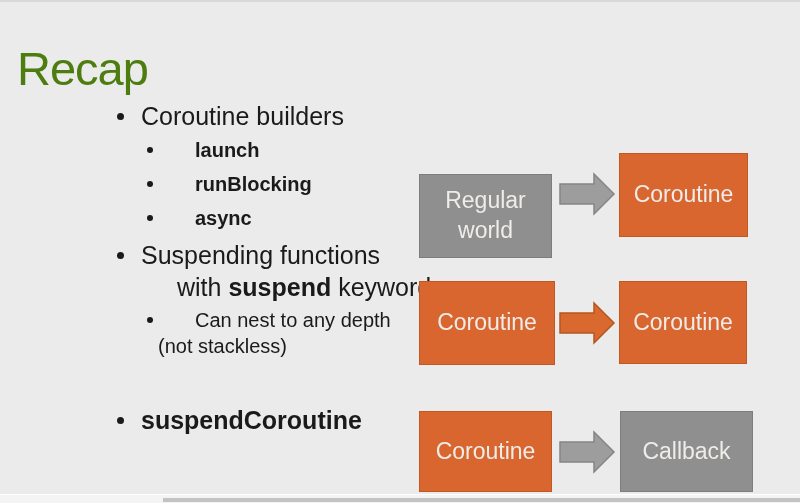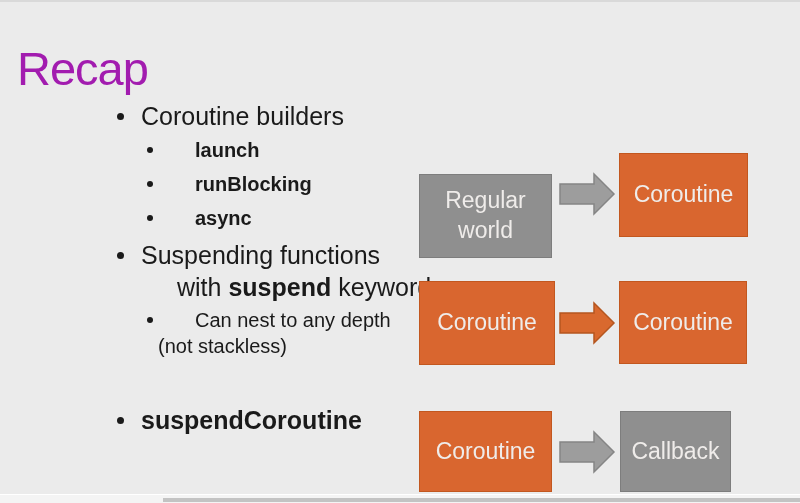--- a/index.html
+++ b/index.html
@@ -12,21 +12,21 @@
     position: relative;
     width: 800px; height: 503px;
     background: #ebebeb;
   }
   .top-edge {
     position: absolute; left: 0; top: 0; width: 100%; height: 2px;
     background: #d9d9d9;
   }
   .slide-title {
     position: absolute; left: 17px; top: 12px;
-    font-size: 47px; font-weight: 400; color: #a21caf;
+    font-size: 47px; font-weight: 400; color: #4d7c0f;
     letter-spacing: -1px; line-height: 1.1;
   }
   
   .line { position: absolute; display: flex; align-items: flex-start; color: #1a1a1a; white-space: nowrap; }
   .lvl1 { left: 117px; font-size: 25px; line-height: 1.18; }
   .lvl2 { left: 147px; font-size: 20px; line-height: 1.2; gap: 36px; }
   .cont1 { left: 141px; font-size: 25px; line-height: 1.18; position: absolute; color:#1a1a1a; white-space: nowrap; margin-left: 36px;}
   .cont2 { left: 158px; font-size: 20px; line-height: 1.2; position: absolute; color:#1a1a1a; white-space: nowrap;}
   .dot { flex: 0 0 auto; border-radius: 50%; background: #1a1a1a; }
   .dot1 { width: 7px; height: 7px; margin: 11px 17px 0 0; }
@@ -121,20 +121,20 @@
   <div class="dbox" style="left: 619px; top: 281px; width: 128px; height: 83px; background-color: rgb(217, 102, 47); border-color: rgb(194, 87, 31); color: rgb(239, 236, 234);">
     <span>Coroutine</span>
   </div>
 
   <div class="dbox" style="left: 419px; top: 411px; width: 133px; height: 81px; background-color: rgb(217, 102, 47); border-color: rgb(194, 87, 31); color: rgb(239, 236, 234);">
     <span>Coroutine</span>
   </div>
   <svg class="arrow" style="left:559px; top:430px" viewBox="0 0 57 44">
     <polygon points="1,12 35,12 35,2 55,22 35,42 35,32 1,32" stroke-width="1.5" fill="#9d9d9d" stroke="#858585"></polygon>
   </svg>
-  <div class="dbox" style="left: 620px; top: 411px; width: 111px; height: 81px; background-color: rgb(143, 143, 143); border-color: rgb(125, 125, 125); color: rgb(239, 236, 234);">
+  <div class="dbox" style="left: 620px; top: 411px; width: 133px; height: 81px; background-color: rgb(143, 143, 143); border-color: rgb(125, 125, 125); color: rgb(239, 236, 234);">
     <span>Callback</span>
   </div>
 
   <div class="bottom-bar">
     <div class="progress-loaded" style="background-color: rgb(195, 195, 195);"></div>
   </div>
 </div>
 
 </body></html>

